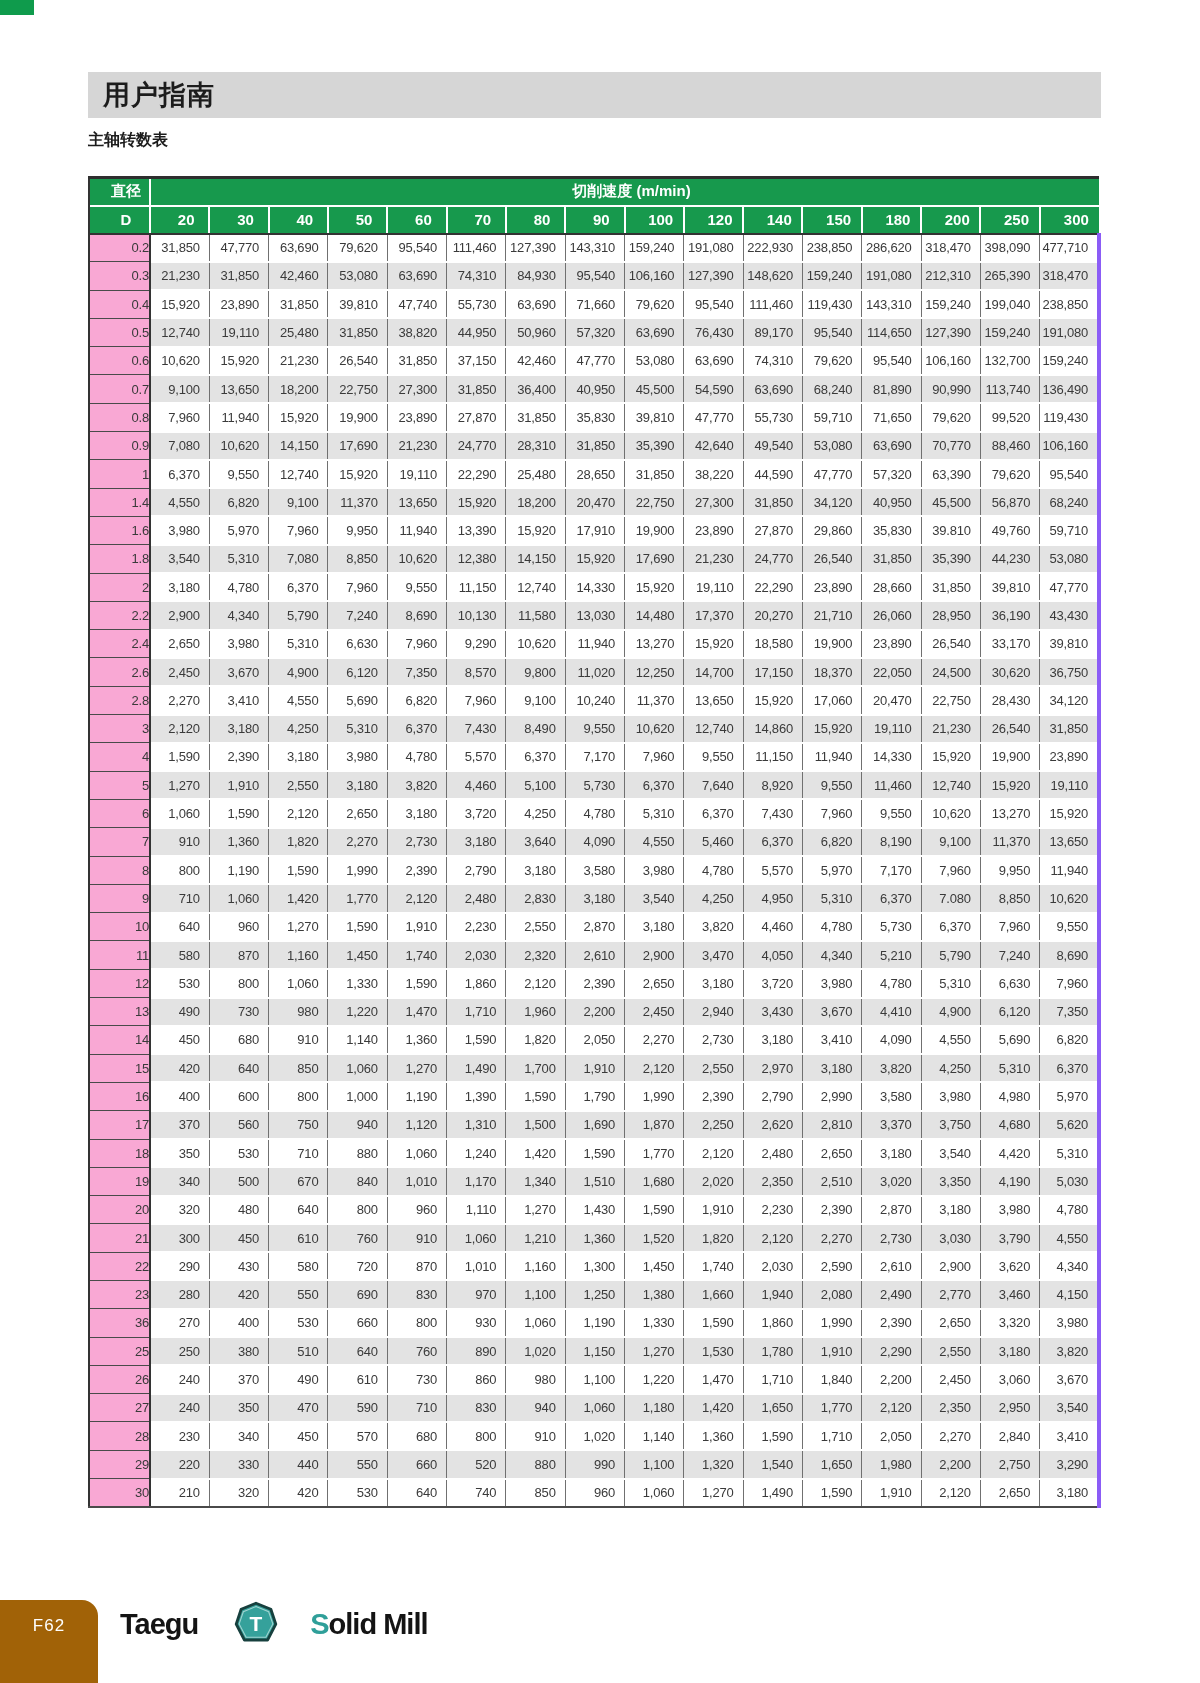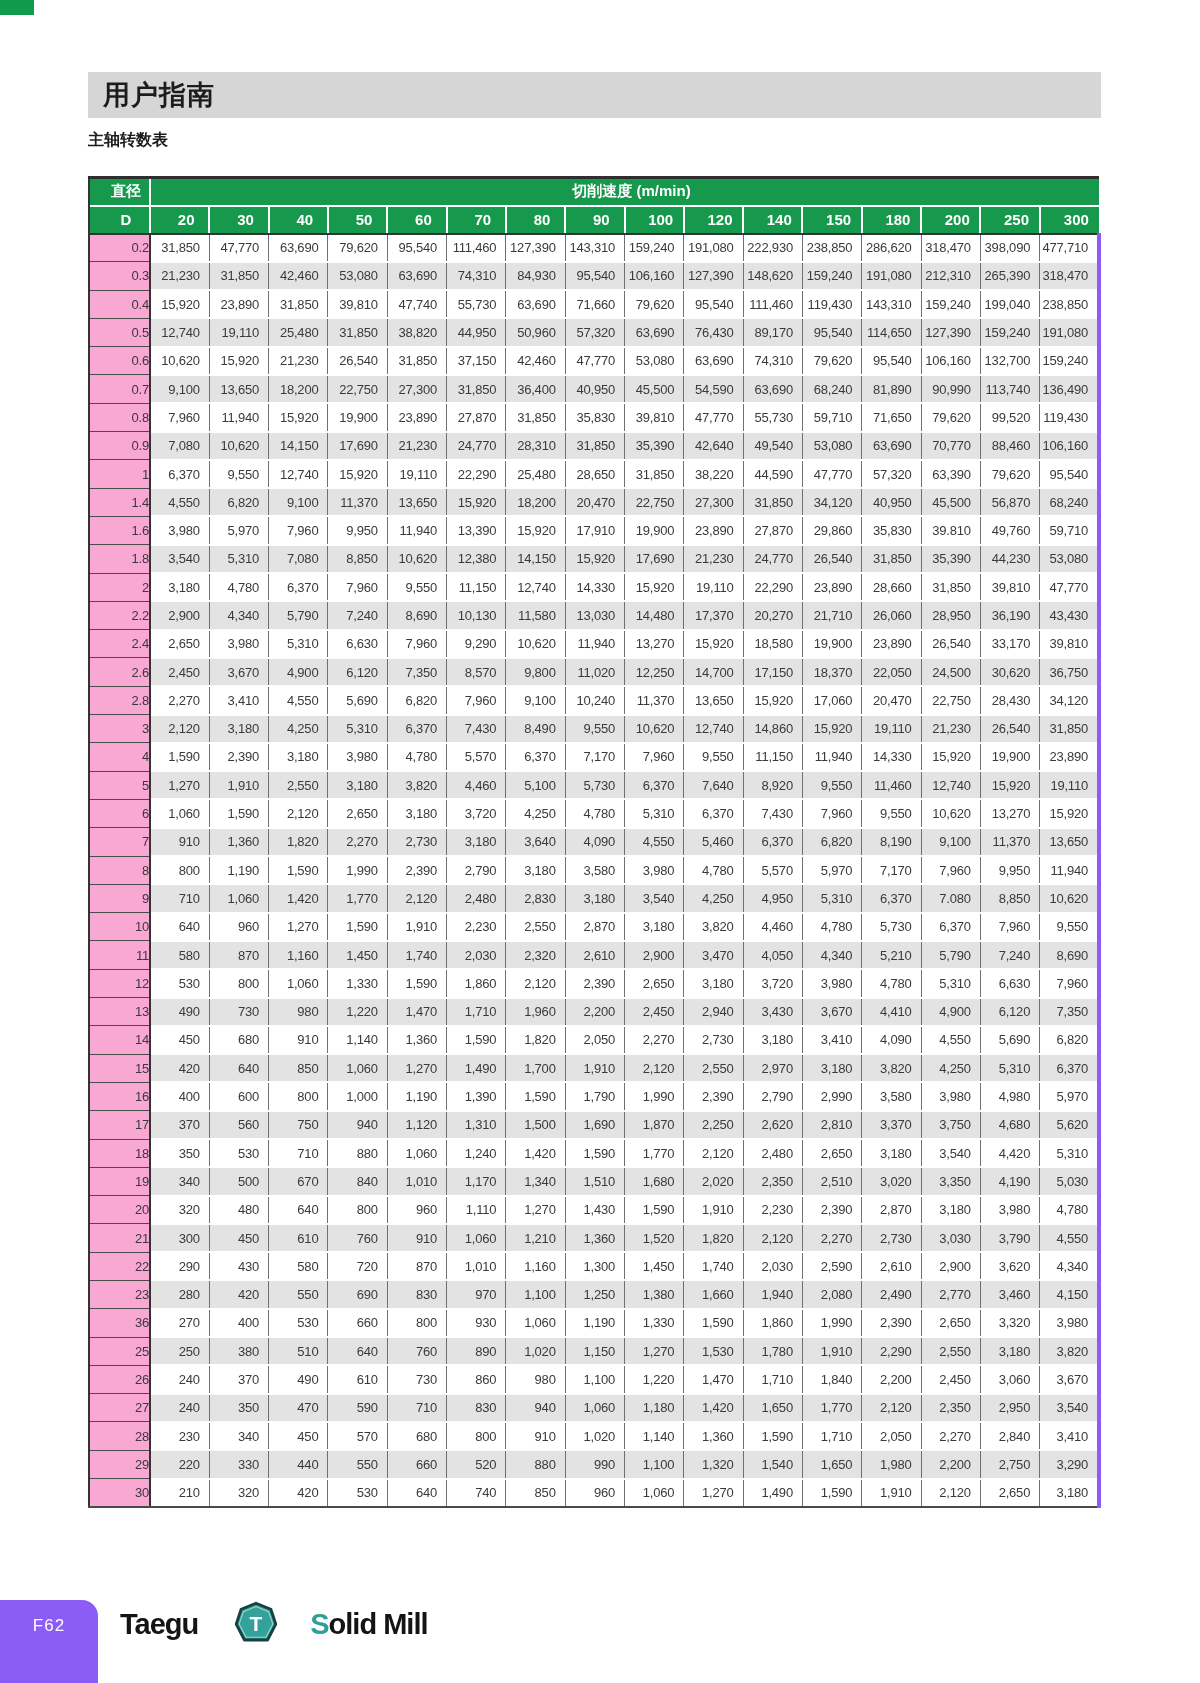--- a/index.html
+++ b/index.html
@@ -42,21 +42,21 @@
   td.val {
     background:#ffffff; text-align:right; padding-right:9px;
     border-right:1px solid #707070; border-bottom:2px solid #ffffff;
   }
   tr.alt td.val { background:#e3e3e3; }
   table.speed-table td.val:last-child { border-right:4px solid #8b5cf6; }
   table.speed-table tbody tr:last-child td { border-bottom:2px solid #4a4a4a; }
 
   .page-tab {
     position:absolute; left:0; top:1600px; width:98px; height:83px;
-    background:#8b5cf6; border-top-right-radius:16px;
+    background:#a16207; border-top-right-radius:16px;
     color:#fff; font-size:17px; text-align:center; padding-top:16px; letter-spacing:1px;
   }
   .logo {
     position:absolute; left:120px; top:1598px; height:52px;
     display:flex; align-items:center;gap:35px;
   }
   .logo-text { font-size:29px; font-weight:bold; letter-spacing:-1px; color:#141414; }
   .logo-accent { color:#2f9f99; }
   .logo-icon { width:44px; height:44px; margin:0 -3px 0 1px; position:relative; top:-1px; }
 </style>

